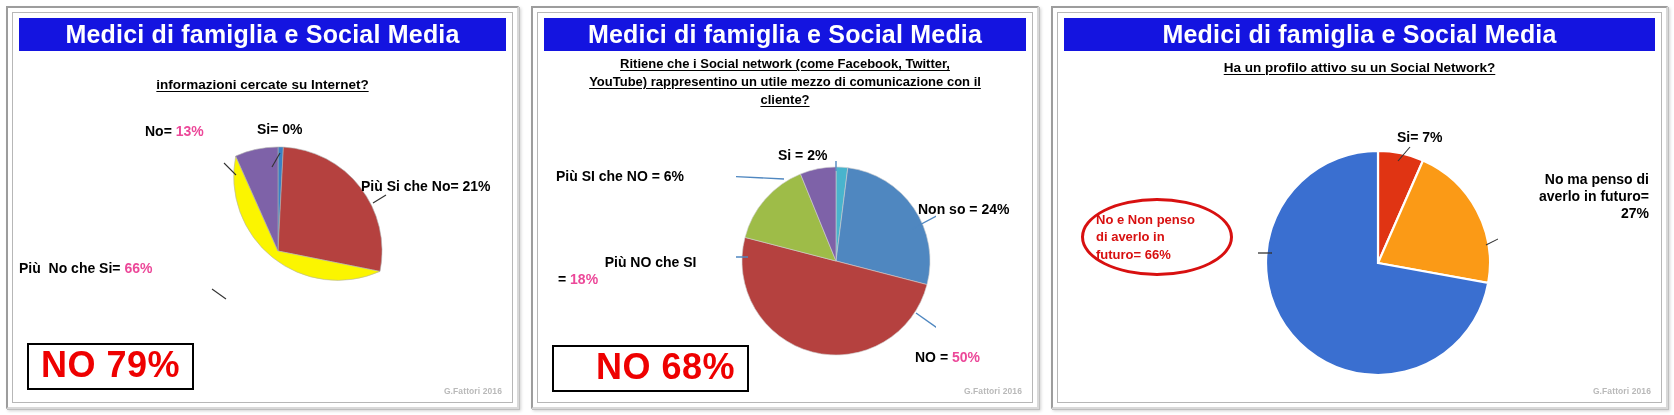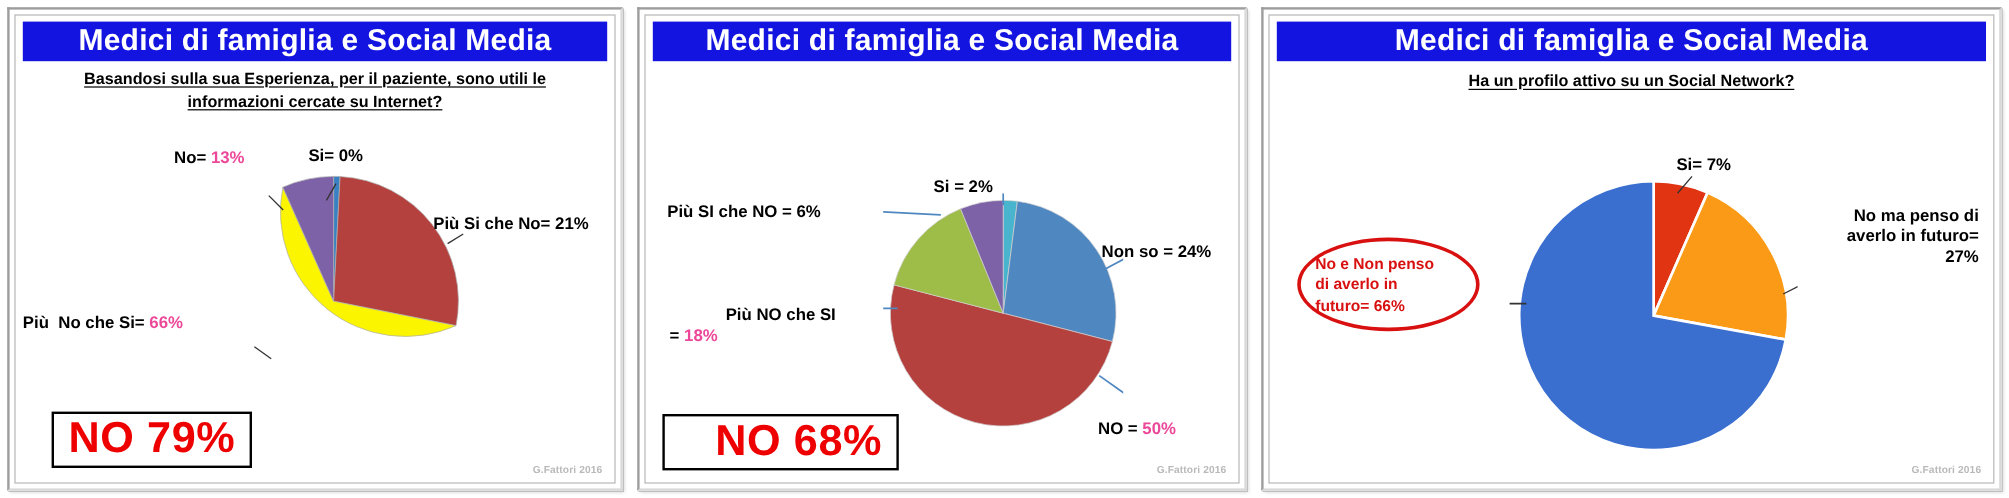--- a/index.html
+++ b/index.html
@@ -146,21 +146,21 @@
 
   <div class="panel-wrap p1">
     <div class="slide">
       <div class="slide-inner">
 
         <div class="title-bar">
           <div class="t">Medici di famiglia e Social Media</div>
         </div>
 
         <div class="question">
-          <u>Basandosi sulla sua Esperienza, per il paziente, sono utili le</u><br>
+          <br>
           <u>informazioni cercate su Internet?</u>
         </div>
 
         <div class="pie-area">
           <svg class="pie" width="220" height="220" viewBox="0 0 220 220" style="left:155px; top:128px;">
             <g transform="translate(110,110)">
 
               <path d="M 0 0 L 0 -104 A 104 104 0 0 1 5.4 -103.9 Z" fill="#3a81c4" stroke="#b0b0b0" stroke-width="0.6"></path>
 
               <path d="M 0 0 L 5.4 -103.9 A 104 104 0 0 1 102.0 20.4 Z" fill="#b5413f" stroke="#b0b0b0" stroke-width="0.6"></path>
@@ -178,37 +178,42 @@
 
           <div class="lab" style="left:132px; top:110px;"><span>No= </span><span class="r">13%</span></div>
 
           <div class="lab" style="left:244px; top:108px;">Si= 0%</div>
 
           <div class="lab" style="left:348px; top:165px;">Più Si che No= 21%</div>
 
           <div class="lab" style="left:6px; top:247px;"><span>Più  No che Si= </span><span class="r">66%</span></div>
         </div>
 
-        <div class="nobox" style="left:30px; bottom:12px;">
+        <div class="nobox" style="left:14px; bottom:12px;">
           <span>NO 79%</span>
         </div>
 
         <div class="wm">G.Fattori 2016</div>
       </div>
     </div>
   </div>
 
   <div class="panel-wrap p2">
     <div class="slide">
       <div class="slide-inner">
 
         <div class="title-bar">
           <div class="t">Medici di famiglia e Social Media</div>
         </div>
 
+        <div class="question">
+          <u>Ritiene che i Social network (come Facebook, Twitter,</u><br>
+          <u>YouTube) rappresentino un utile mezzo di comunicazione con il</u><br>
+          <u>cliente?</u>
+        </div>
 
         <div class="pie-area">
           <svg class="pie" width="200" height="200" viewBox="0 0 200 200" style="left:198px; top:148px;">
             <g transform="translate(100,100)">
 
               <path d="M 0 0 L 0 -94 A 94 94 0 0 1 11.8 -93.3 Z" fill="#49b4cd" stroke="#cfcfcf" stroke-width="0.6"></path>
 
               <path d="M 0 0 L 11.8 -93.3 A 94 94 0 0 1 91.0 23.6 Z" fill="#4f87c0" stroke="#cfcfcf" stroke-width="0.6"></path>
 
               <path d="M 0 0 L 91.0 23.6 A 94 94 0 0 1 -91.0 -23.6 Z" fill="#b5413f" stroke="#cfcfcf" stroke-width="0.6"></path>

